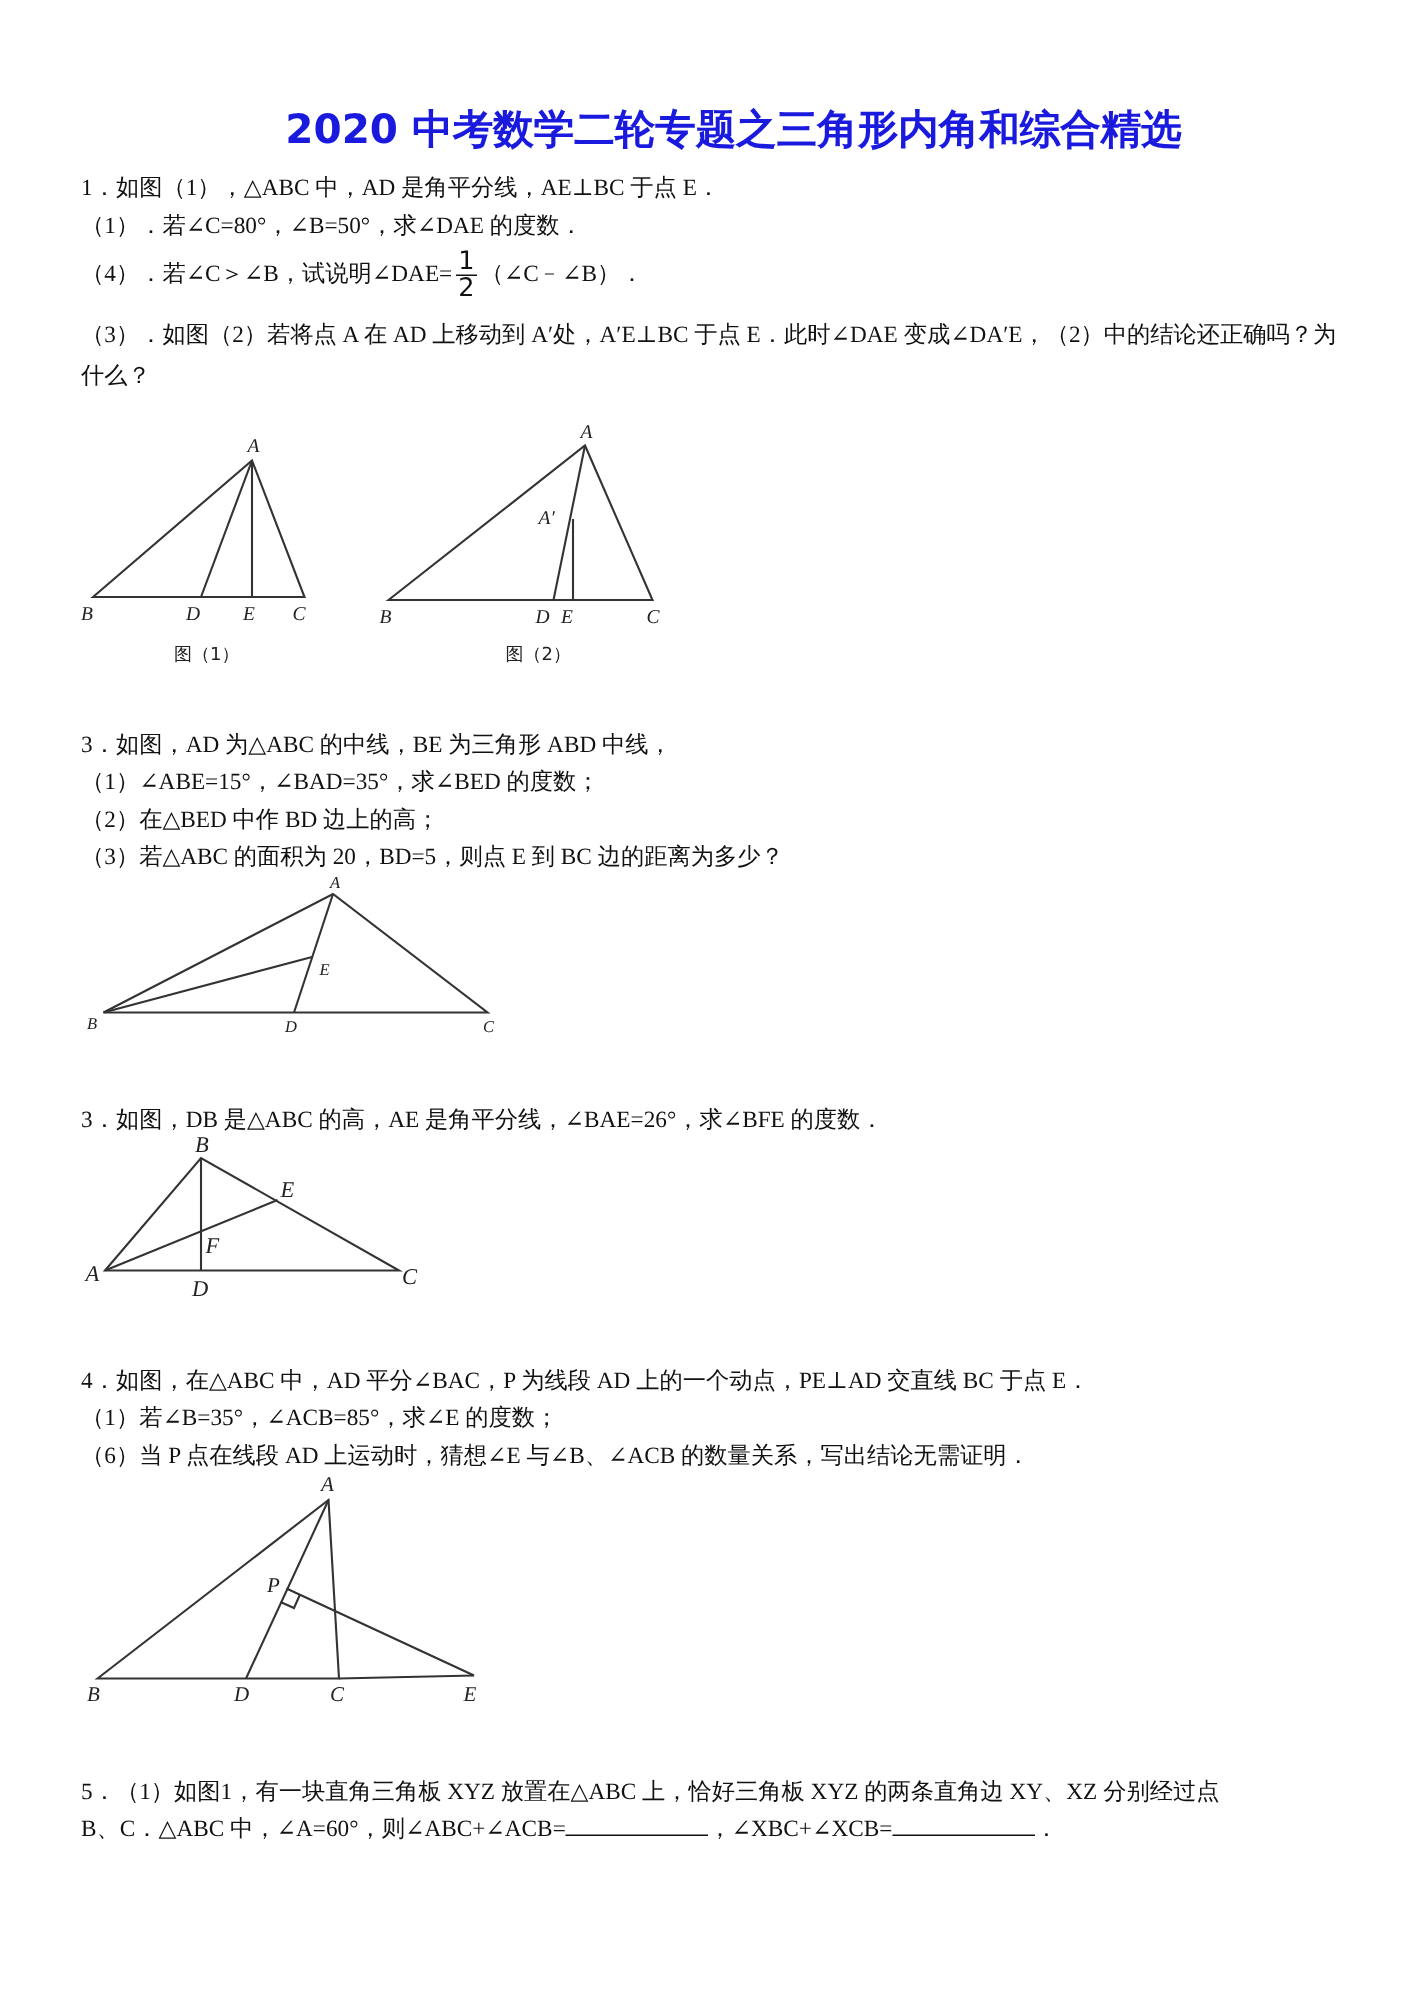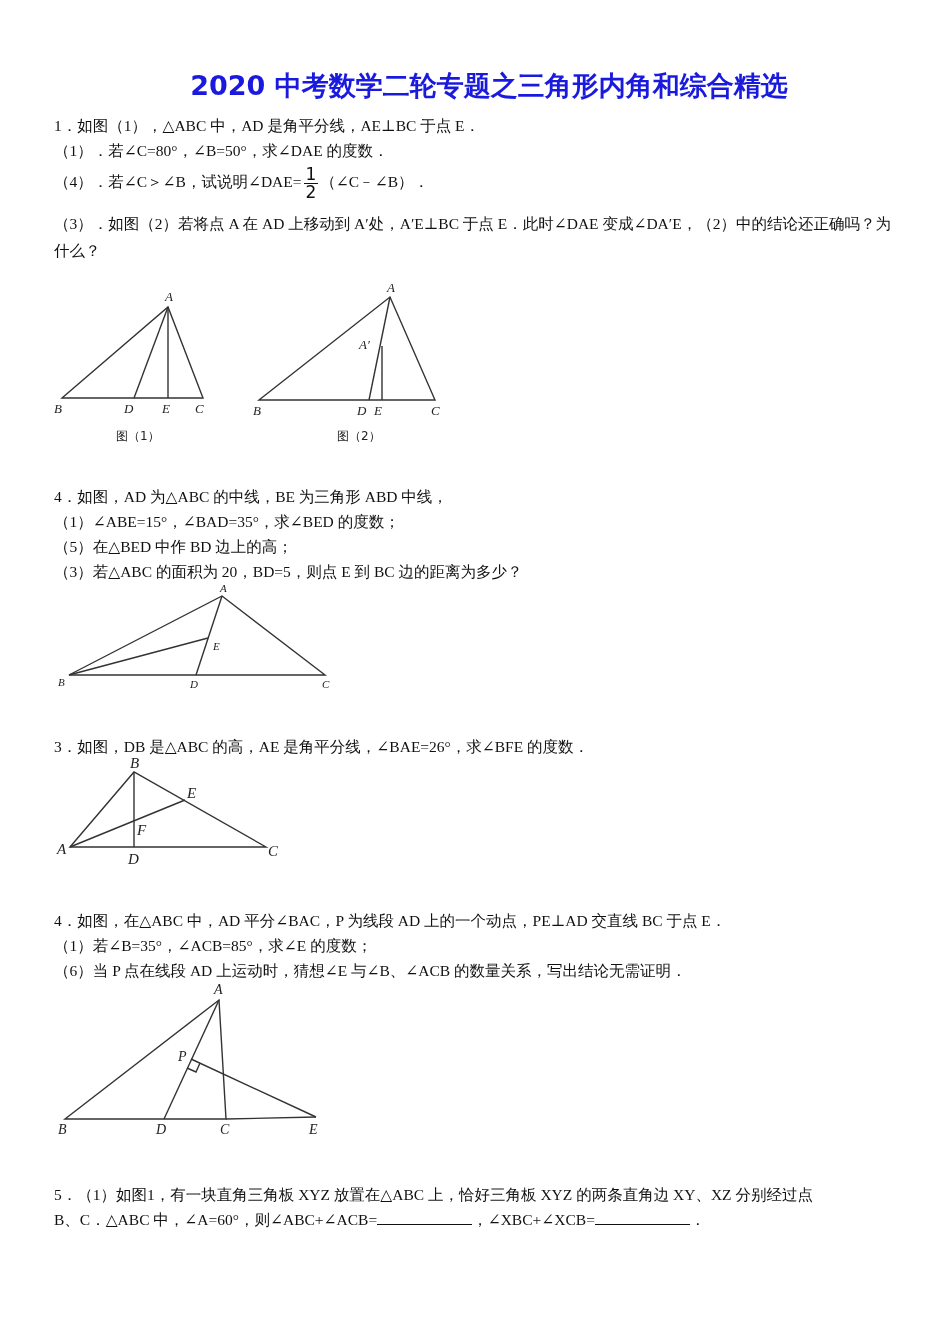--- a/index.html
+++ b/index.html
@@ -50,23 +50,23 @@
   <line x1="137" y1="66" x2="137" y2="120"></line>
   <text x="142" y="12" font-size="13">A</text>
   <text x="114" y="69" font-size="13">A′</text>
   <text x="8" y="135" font-size="13">B</text>
   <text x="112" y="135" font-size="13">D</text>
   <text x="129" y="135" font-size="13">E</text>
   <text x="186" y="135" font-size="13">C</text>
   <text class="cap" x="92" y="160" font-size="12">图（2）</text>
 </svg>
 
-<div class="line" style="top:486px">4．如图，AD 为△ABC 的中线，BE 为三角形 ABD 中线，</div>
+<div class="line" style="top:486px">3．如图，AD 为△ABC 的中线，BE 为三角形 ABD 中线，</div>
 <div class="line" style="top:511px">（1）∠ABE=15°，∠BAD=35°，求∠BED 的度数；</div>
-<div class="line" style="top:536px">（5）在△BED 中作 BD 边上的高；</div>
+<div class="line" style="top:536px">（2）在△BED 中作 BD 边上的高；</div>
 <div class="line" style="top:561px">（3）若△ABC 的面积为 20，BD=5，则点 E 到 BC 边的距离为多少？</div>
 
 <svg class="fig" style="left:50px;top:580px" width="300" height="115">
   <polygon points="19,95 172,16 275,95"></polygon>
   <line x1="172" y1="16" x2="146" y2="95"></line>
   <line x1="19" y1="95" x2="158" y2="58"></line>
   <text x="170" y="12" font-size="11">A</text>
   <text x="8" y="106" font-size="11">B</text>
   <text x="163" y="70" font-size="11">E</text>
   <text x="140" y="108" font-size="11">D</text>

